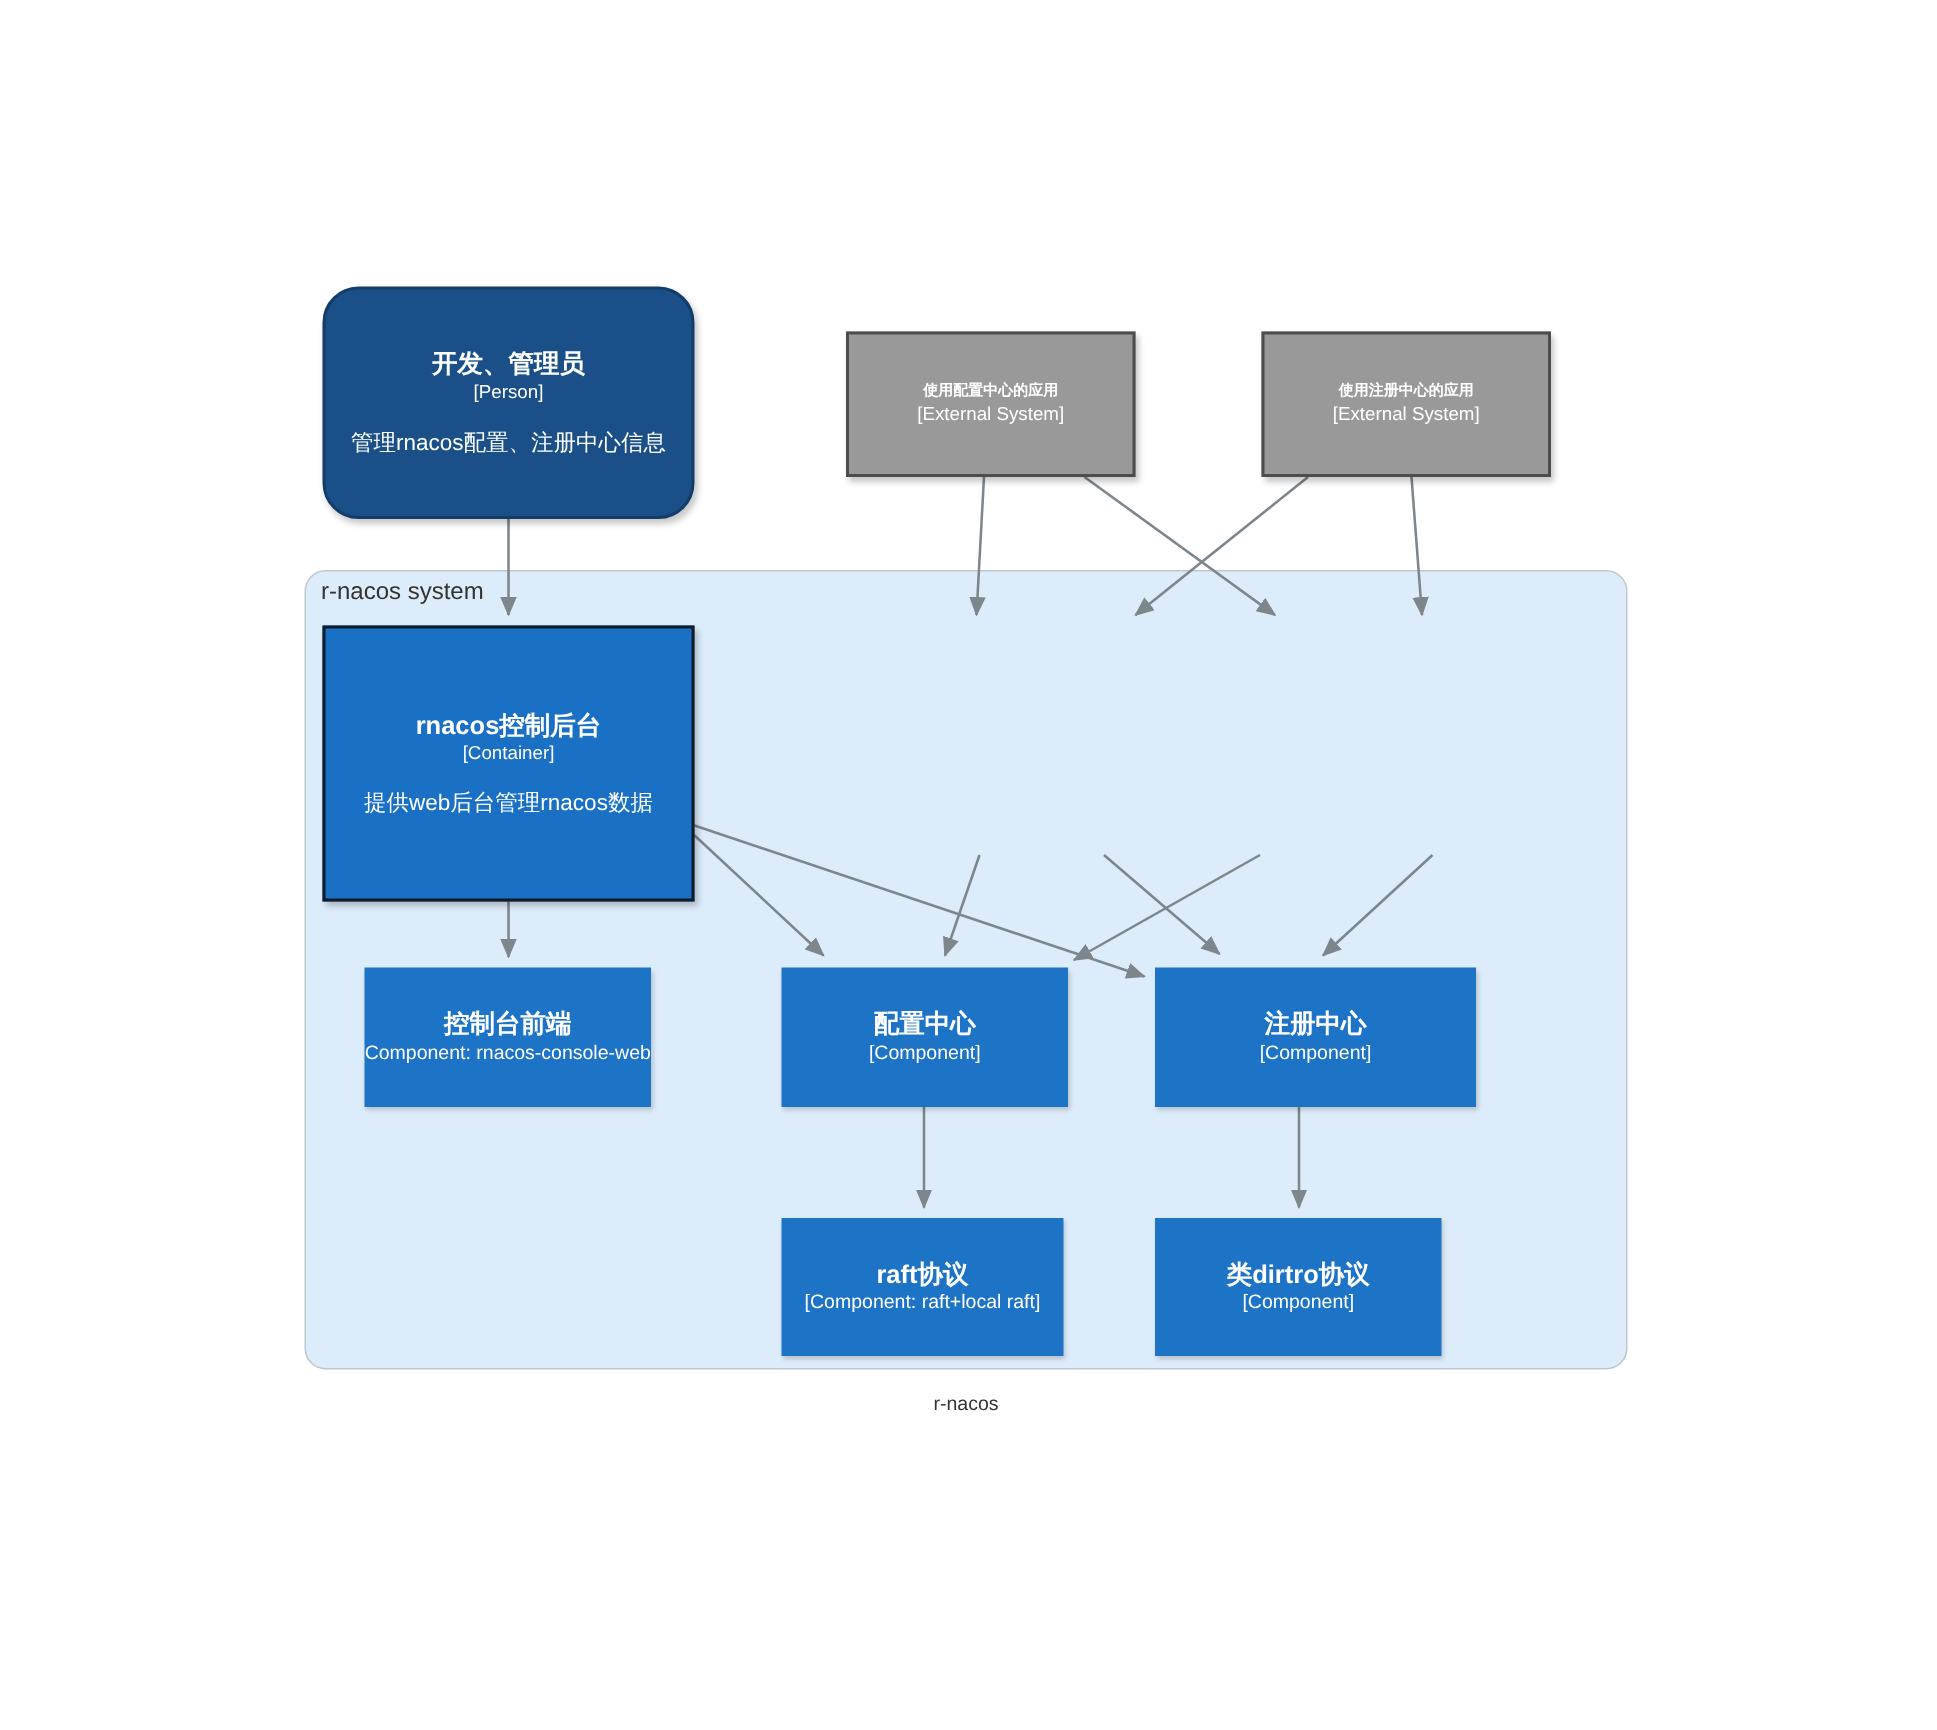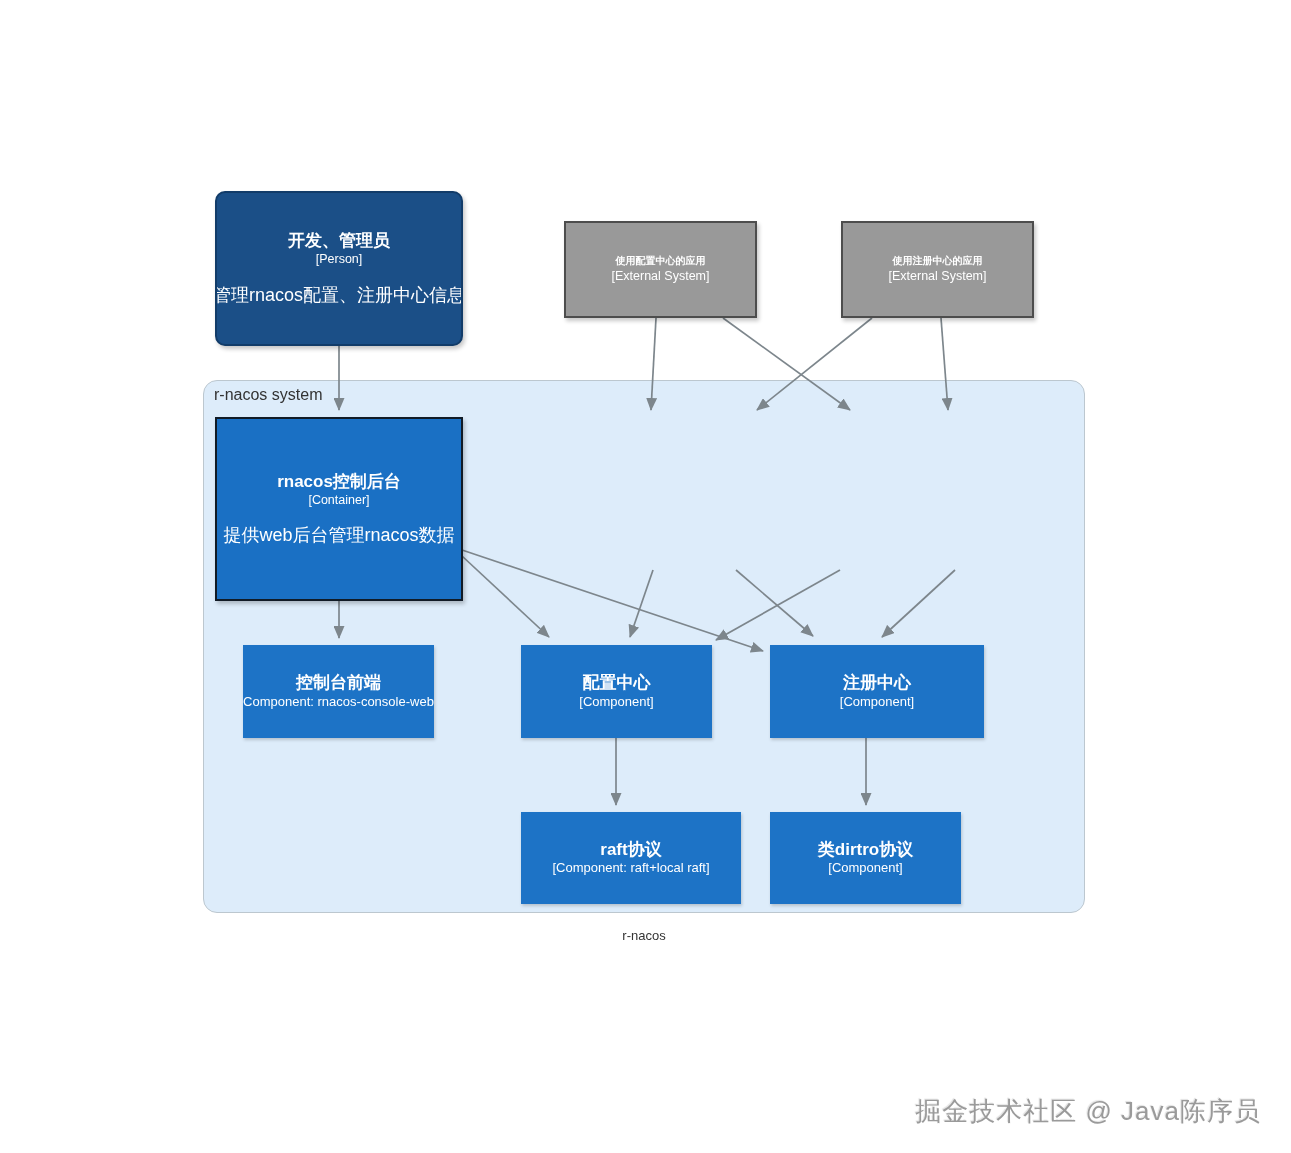--- a/index.html
+++ b/index.html
@@ -21,25 +21,25 @@
   .edge{stroke:var(--arrow,#7d868c);stroke-width:1.7px;fill:none;}
   #arrowhead path{fill:var(--arrow,#7d868c);}
   .node{
     position:absolute;z-index:3;box-sizing:border-box;
     display:flex;flex-direction:column;justify-content:center;align-items:center;
     text-align:center;color:var(--text-on-node,#ffffff);overflow:hidden;
     box-shadow:2px 3px 4px rgba(0,0,0,0.22);
   }
   .node .title{font-weight:bold;font-size:17px;line-height:1.25;white-space:nowrap;}
   .node .meta{font-size:12.5px;line-height:1.3;white-space:nowrap;}
-  .node .desc{font-size:18px;line-height:1.3;margin-top:16px;white-space:nowrap;}
+  .node .desc{font-size:15px;line-height:1.3;margin-top:16px;white-space:nowrap;}
   .node.person{
     background:var(--person-fill,#1b4f87);
     border:2px solid var(--person-border,#123c69);
-    border-radius:10px;
+    border-radius:24px;
   }
   .node.external{
     background:var(--external-fill,#999999);
     border:2px solid var(--external-border,#4d4d4d);
   }
   .node.external .title{font-size:10px;}
   .node.container{
     background:var(--container-fill,#1a70c4);
     border:2px solid var(--container-border,#111b26);
   }
@@ -117,25 +117,24 @@
   </div>
   <div class="node component" style="left:521px;top:645px;width:191px;height:93px">
     <div class="title">配置中心</div>
     <div class="meta">[Component]</div>
   </div>
   <div class="node component" style="left:770px;top:645px;width:214px;height:93px">
     <div class="title">注册中心</div>
     <div class="meta">[Component]</div>
   </div>
 
-  <div class="node component" style="left:521px;top:812px;width:220px;height:92px">
+  <div class="node component" style="left:521px;top:812px;width:188px;height:92px">
     <div class="title">raft协议</div>
     <div class="meta">[Component: raft+local raft]</div>
   </div>
   <div class="node component" style="left:770px;top:812px;width:191px;height:92px">
     <div class="title">类dirtro协议</div>
     <div class="meta">[Component]</div>
   </div>
 
   <div class="caption">r-nacos</div>
-  <div class="watermark">掘金技术社区 @ Java陈序员</div>
 
 </div>
 
 </body></html>

